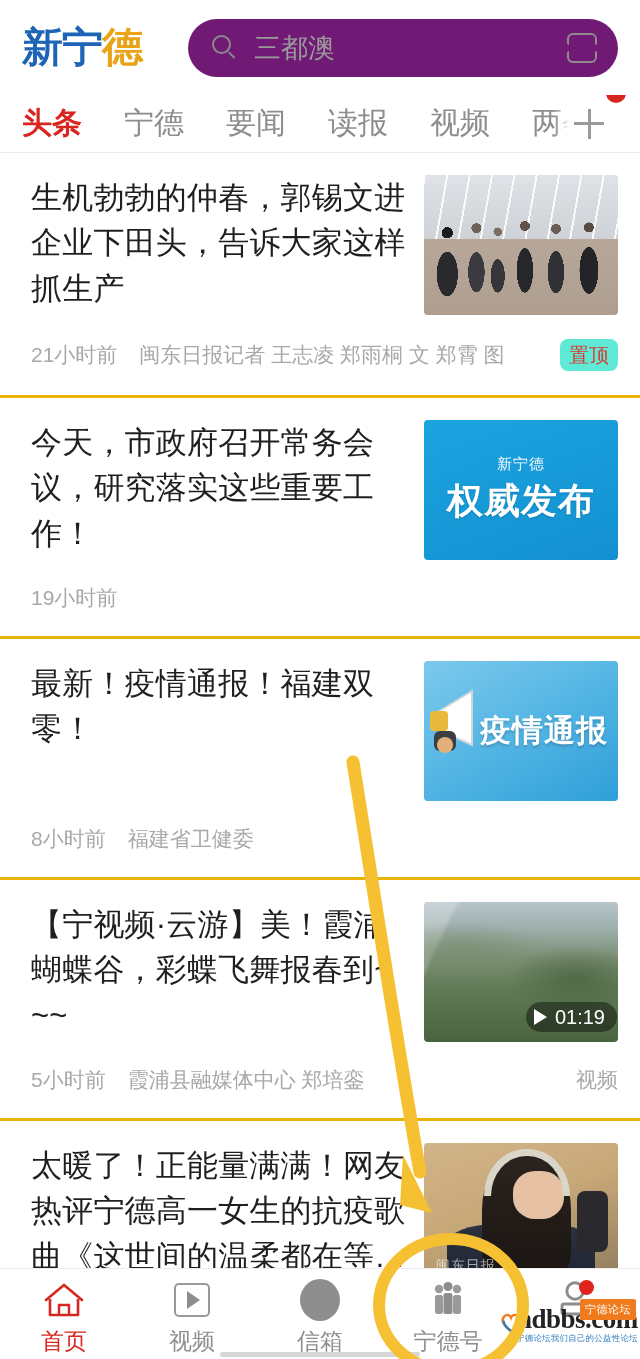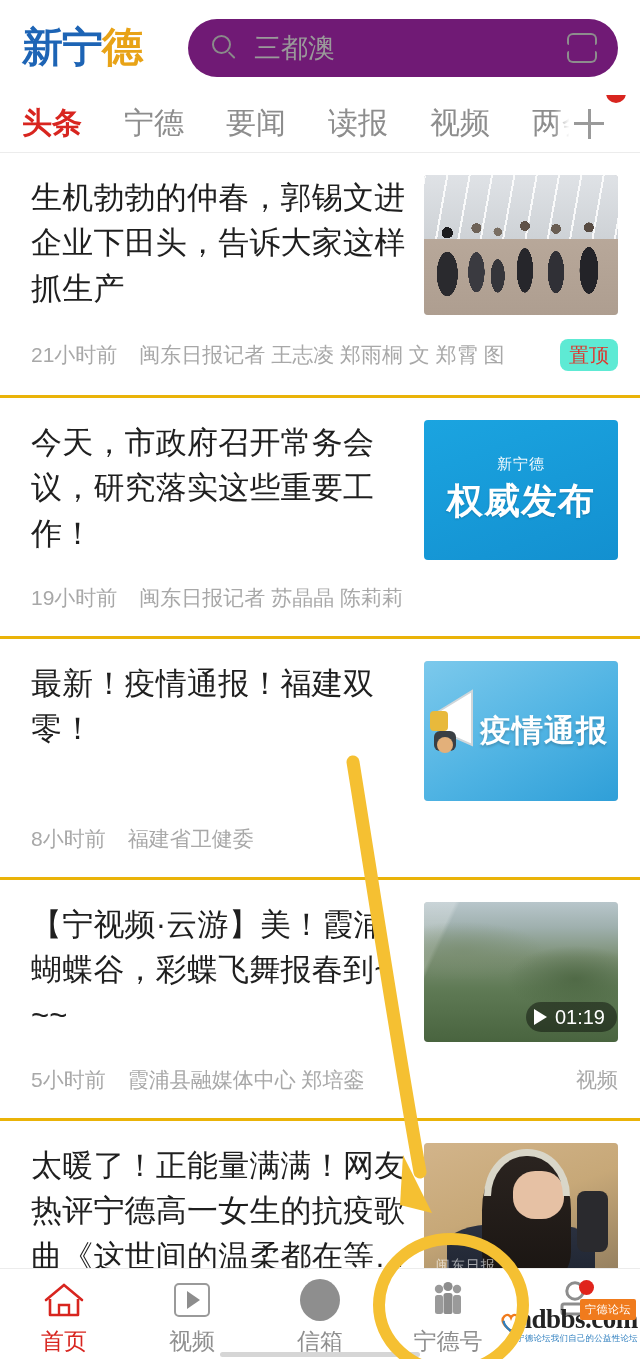--- a/index.html
+++ b/index.html
@@ -534,21 +534,20 @@
         </div>
         <div class="card-thumb">
           <div class="thumb-blue">
             <div class="small">新宁德</div>
             <div class="big">权威发布</div>
           </div>
         </div>
       </div>
       <div class="card-meta">
         <span class="meta-time">19小时前</span>
-        <span class="meta-source">闽东日报记者 苏晶晶 陈莉莉</span>
       </div>
     </div>
 
     <div class="card">
       <div class="card-inner">
         <div class="card-text">
           <div class="card-title">最新！疫情通报！福建双零！</div>
         </div>
         <div class="card-thumb">
           <div class="thumb-epidemic">

